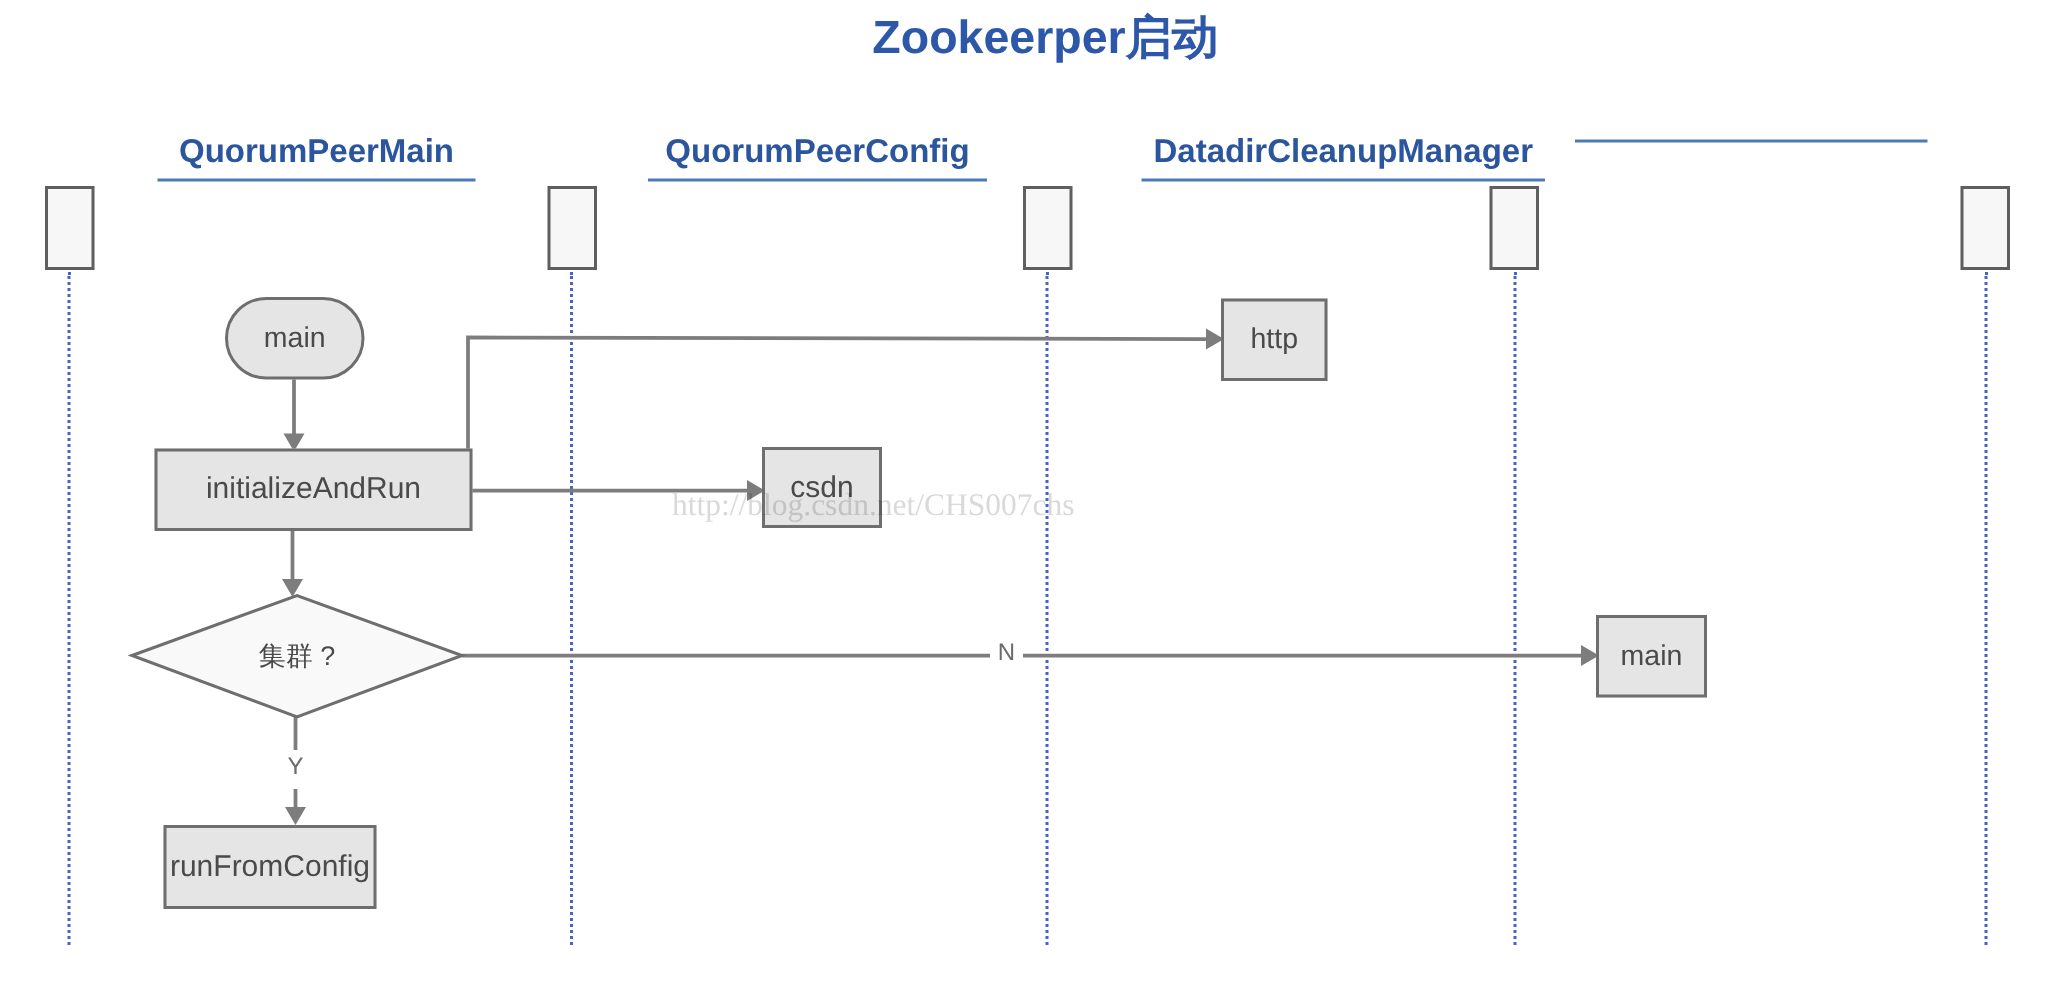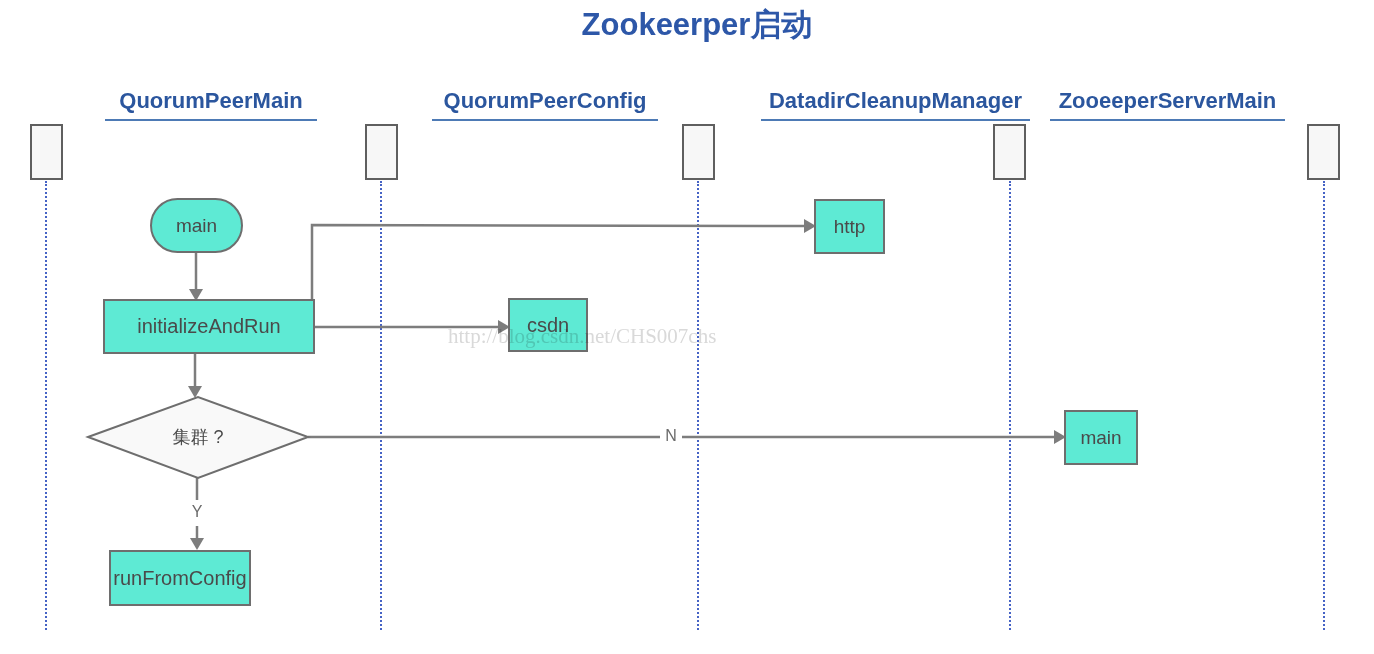--- a/index.html
+++ b/index.html
@@ -102,21 +102,21 @@
     fill: #f9f9f9;
     stroke: #6e6e6e;
     stroke-width: 2;
   }
 
   
   .node {
     position: absolute;
     box-sizing: border-box;
     border: 2px solid #6e6e6e;
-    background: #5eead4;
+    background: #e5e5e5;
     color: #4a4a4a;
     display: flex;
     align-items: center;
     justify-content: center;
     font-size: 20px;
     white-space: nowrap;
   }
   #node-entry          { left: 150px; top: 198px; width: 93px;  height: 55px; border-radius: 28px; font-size: 19px; }
   #node-init           { left: 103px; top: 299px; width: 212px; height: 55px; }
   #node-runfromconfig  { left: 109px; top: 550px; width: 142px; height: 56px; }
@@ -175,21 +175,20 @@
   </div>
   <div class="actor" id="actor-2">
     <div class="actor-label">QuorumPeerConfig</div>
     <div class="actor-underline"></div>
   </div>
   <div class="actor" id="actor-3">
     <div class="actor-label">DatadirCleanupManager</div>
     <div class="actor-underline"></div>
   </div>
   <div class="actor" id="actor-4">
-    <div class="actor-label">ZooeeperServerMain</div>
     <div class="actor-underline"></div>
   </div>
 
   <div class="lifeline" id="ll-1"></div>
   <div class="lifeline" id="ll-2"></div>
   <div class="lifeline" id="ll-3"></div>
   <div class="lifeline" id="ll-4"></div>
   <div class="lifeline" id="ll-5"></div>
 
   <div class="act-box" id="ab-1"></div>

